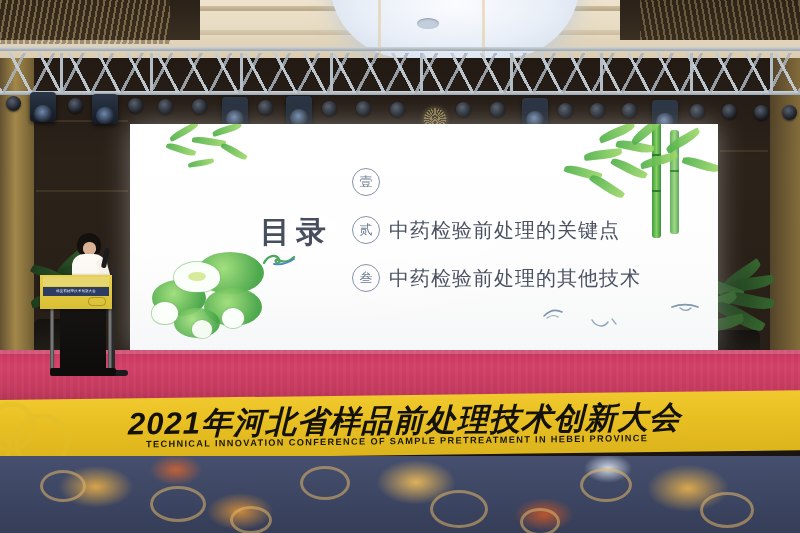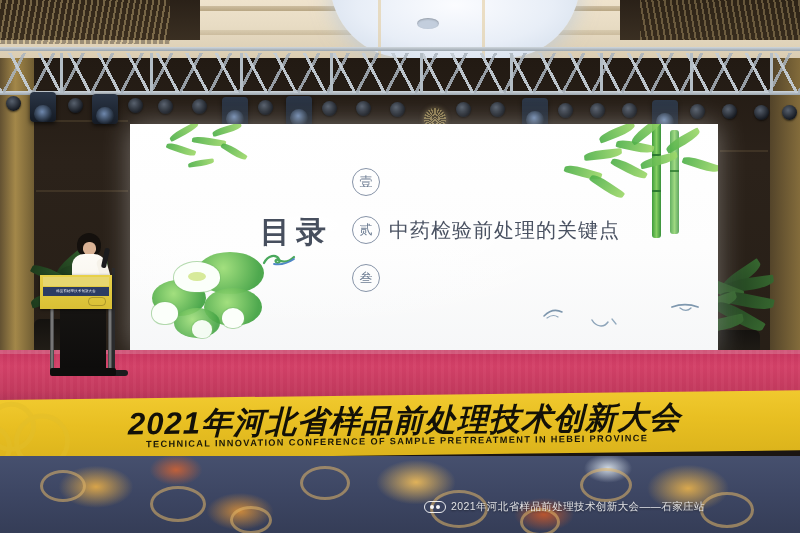--- a/index.html
+++ b/index.html
@@ -338,20 +338,21 @@
       <div class="toc-list">
         <div class="toc-row">
           <div class="toc-num">壹</div>
         </div>
         <div class="toc-row">
           <div class="toc-num">贰</div>
           <div class="toc-text">中药检验前处理的关键点</div>
         </div>
         <div class="toc-row">
           <div class="toc-num">叁</div>
+          <div class="toc-text">中药检验前处理的其他技术</div>
         </div>
       </div>
     </div>
   </div>
 
   <div class="floor">
       <div class="floor-tex"></div>
     </div>
   <div class="floor-edge"></div>
 
@@ -392,21 +393,14 @@
     <div class="carpet-swirl" style="left:40px;top:14px;width:40px;height:26px;"></div>
     <div class="carpet-swirl" style="left:150px;top:30px;width:50px;height:30px;"></div>
     <div class="carpet-swirl" style="left:300px;top:10px;width:44px;height:28px;"></div>
     <div class="carpet-swirl" style="left:430px;top:34px;width:52px;height:32px;"></div>
     <div class="carpet-swirl" style="left:580px;top:12px;width:46px;height:28px;"></div>
     <div class="carpet-swirl" style="left:700px;top:36px;width:48px;height:30px;"></div>
     <div class="carpet-swirl" style="left:230px;top:50px;width:36px;height:22px;"></div>
     <div class="carpet-swirl" style="left:520px;top:52px;width:34px;height:22px;"></div>
   </div>
 
-  <div class="watermark">
-    <div class="wm-logo">
-      <div class="wm-dot"></div>
-        <div class="wm-dot"></div>
-    </div>
-    <span>2021年河北省样品前处理技术创新大会——石家庄站</span>
-  </div>
 
 </div>
 
 </body></html>

